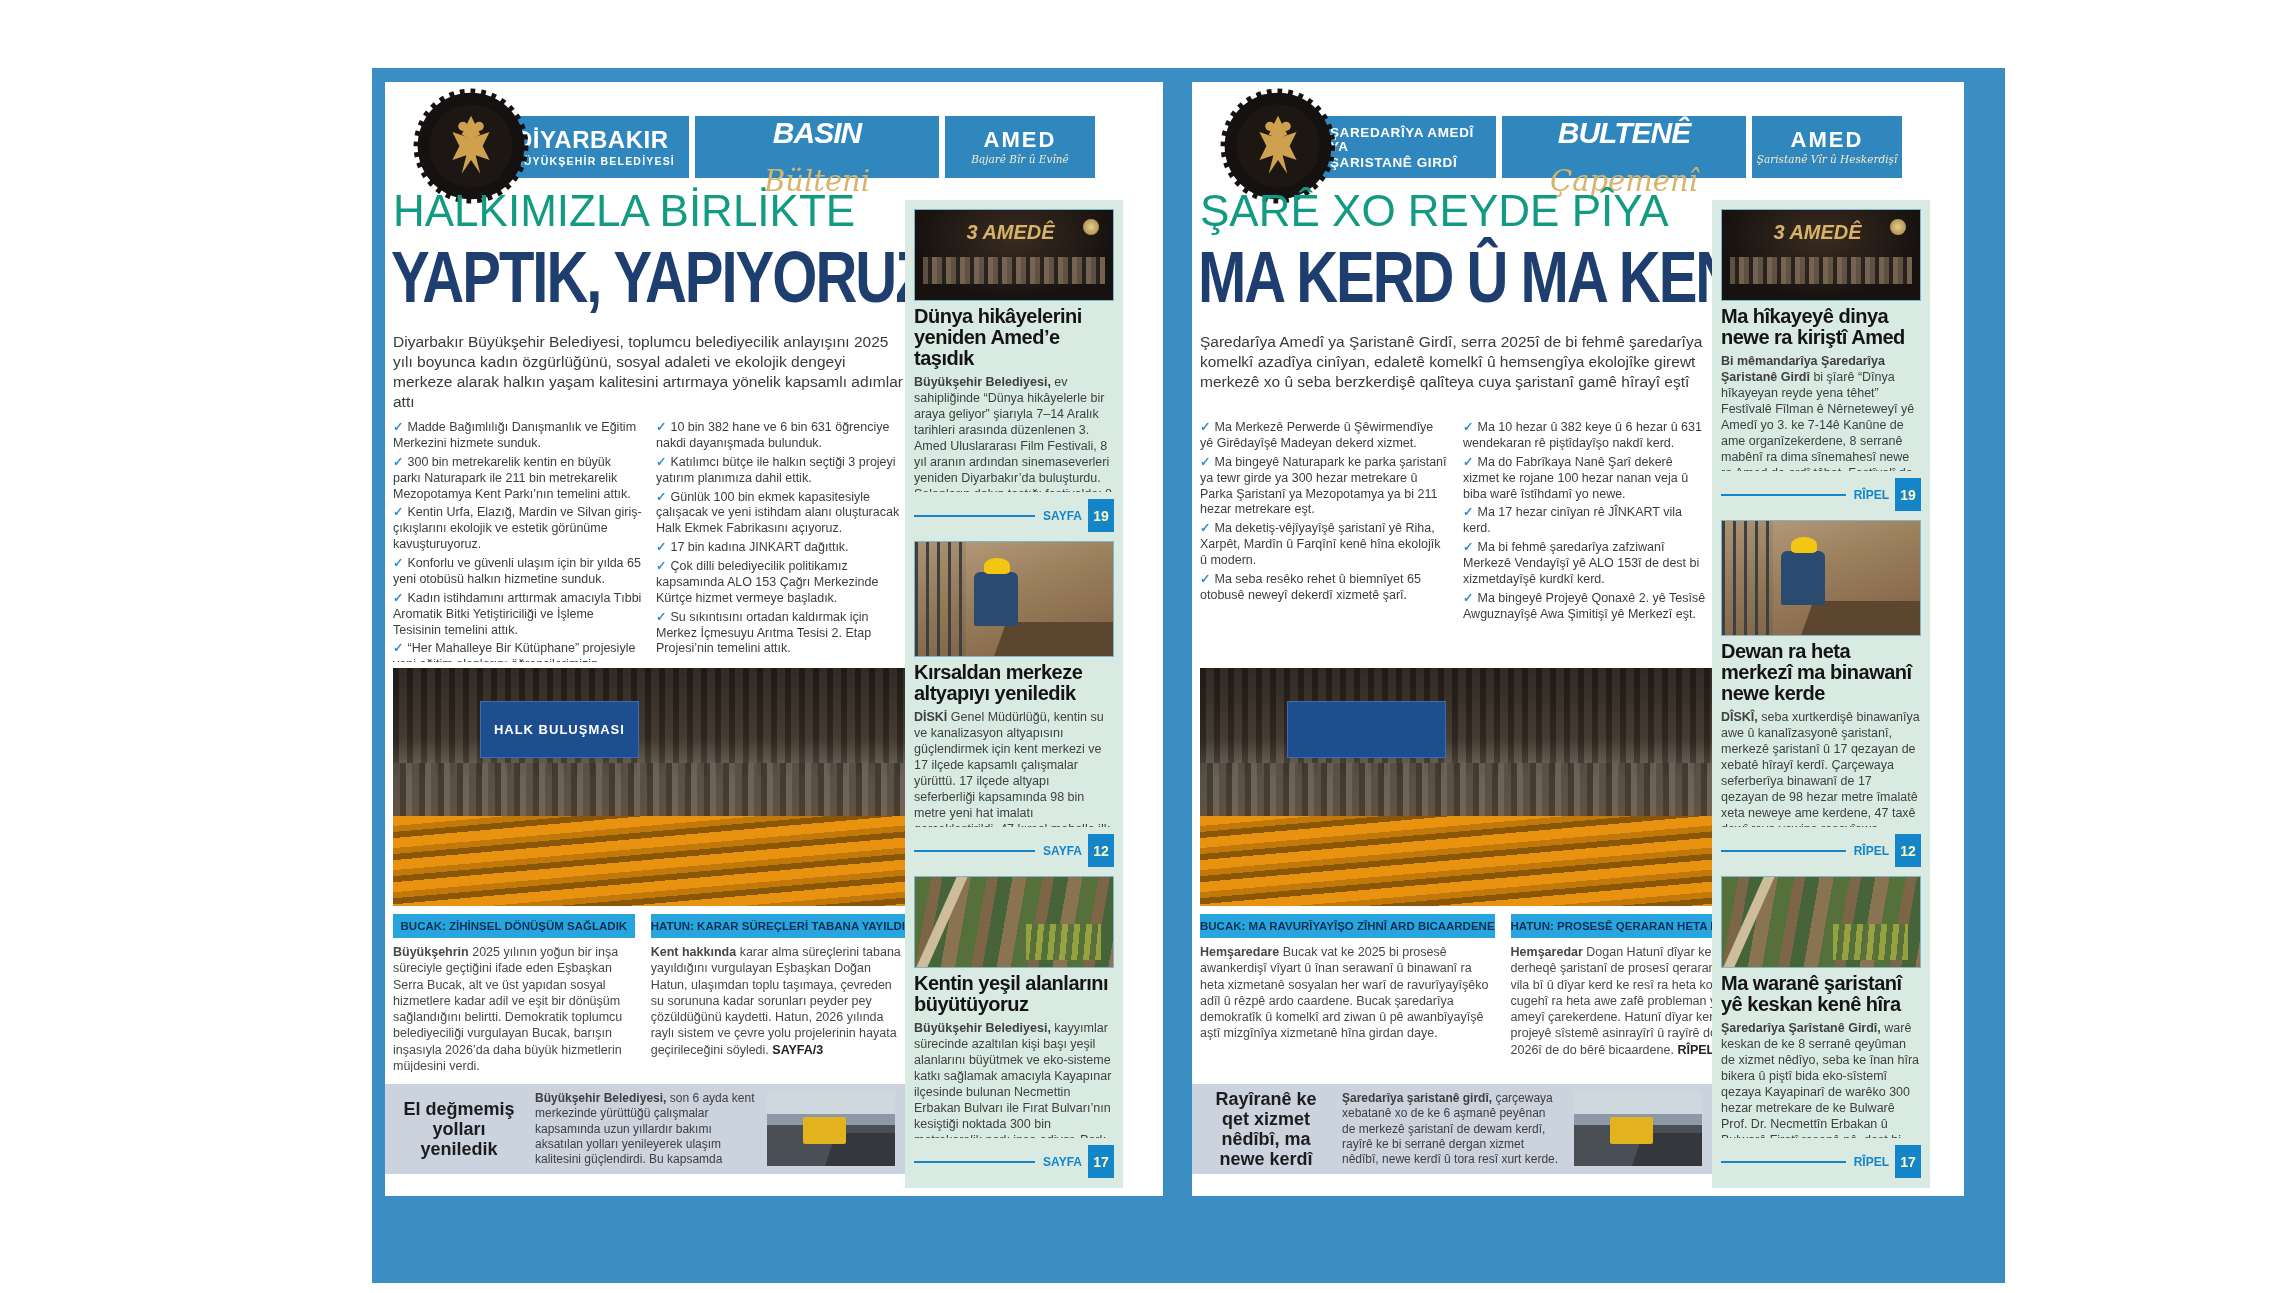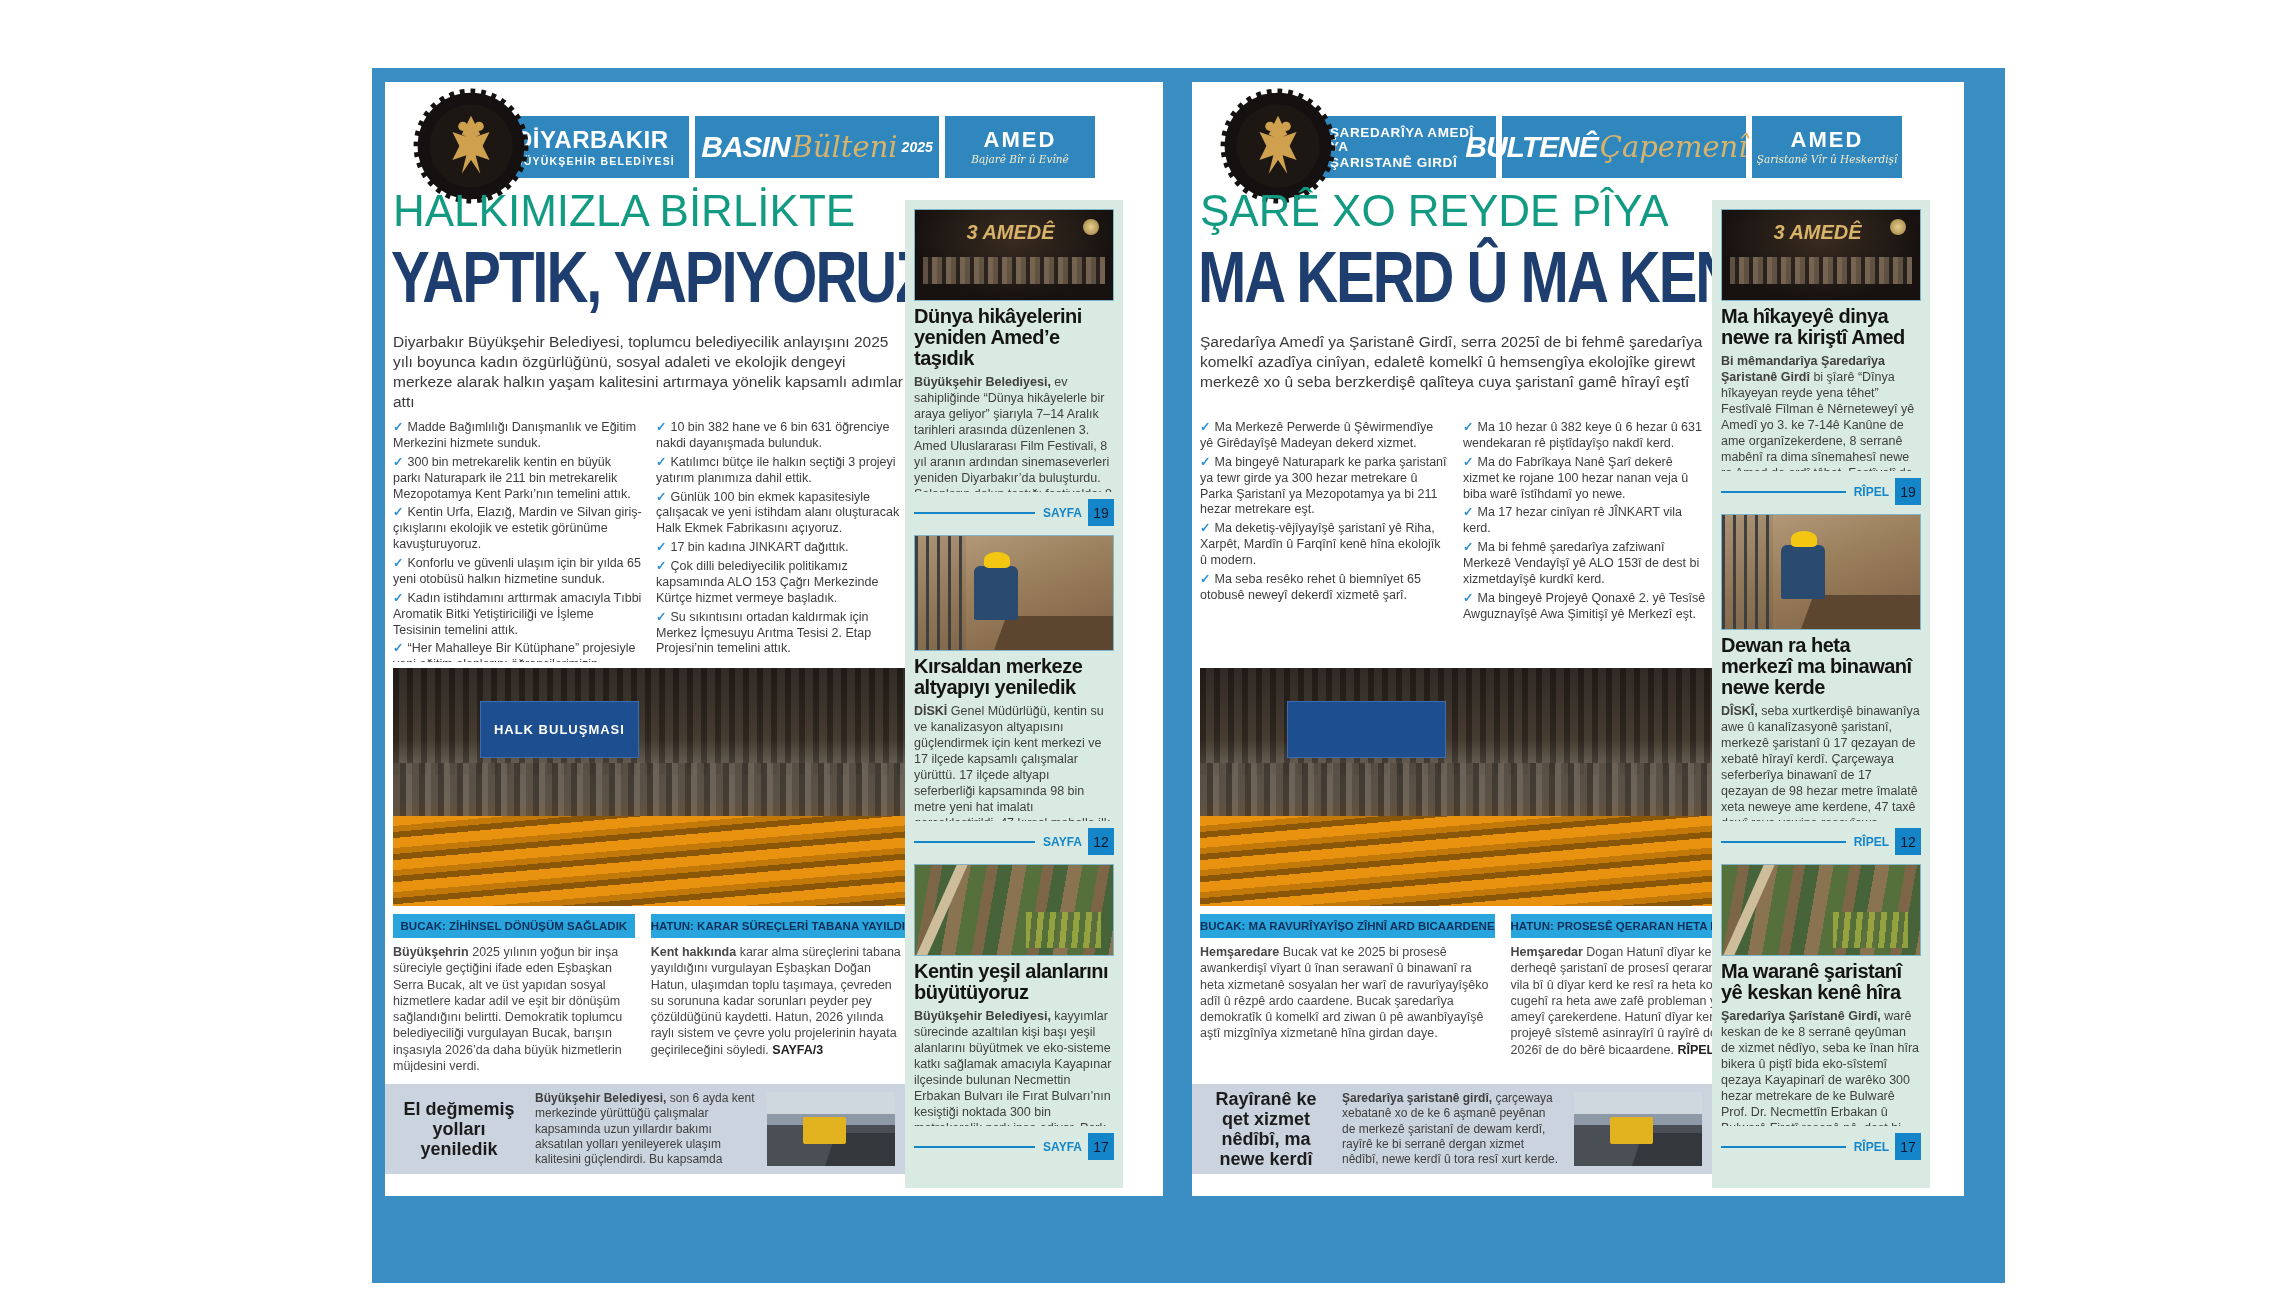--- a/index.html
+++ b/index.html
@@ -16,21 +16,21 @@
   .page.right{left:1192px;width:772px}
 
   
   .band{position:absolute;top:34px;left:52px;height:62px;display:flex;gap:6px}
   .bandbox{background:var(--band);height:62px;display:flex;flex-direction:column;justify-content:center;color:#fff}
   .bandbox.org{width:252px;padding-left:78px}
   .page.right .bandbox.org{padding-left:86px}
   .org1{font-weight:bold;font-size:24px;letter-spacing:.5px;line-height:1}
   .org2{font-weight:bold;font-size:10.5px;letter-spacing:1.2px;margin-top:3px}
   .page.right .org1,.page.right .org2{font-size:13.5px;letter-spacing:.6px;margin-top:2px}
-  .bandbox.basin{width:244px;flex-direction:row;align-items:center;justify-content:center;gap:2px}
+  .bandbox.basin{width:244px;flex-direction:column;align-items:center;justify-content:flex-start;gap:14px}
   .bmain{font-size:30px;font-weight:bold;font-style:italic;letter-spacing:-1px}
   .bscript{font-family:"DejaVu Serif",serif;font-style:italic;font-size:29px;color:var(--gold)}
   .byear{font-size:14px;font-weight:bold;font-style:italic;margin-left:2px}
   .bandbox.amed{width:150px;align-items:center;text-align:center}
   .city{font-size:22px;font-weight:bold;letter-spacing:2px;line-height:1}
   .citysub{font-family:"DejaVu Serif",serif;font-style:italic;font-size:10.5px;color:#f7eccb;margin-top:2px}
   .emblem{position:absolute;left:28px;top:6px;width:116px;height:116px}
 
   .h1{position:absolute;left:8px;top:104px;font-size:44px;color:var(--teal);letter-spacing:0;white-space:nowrap}
   .h2{position:absolute;left:6px;top:152px;font-size:58px;font-weight:bold;color:var(--navy);
@@ -77,21 +77,21 @@
   
   .sidebar{position:absolute;left:520px;top:118px;width:218px;height:988px;background:var(--mint);
       padding:9px;display:flex;flex-direction:column;gap:9px;overflow:hidden}
   .story{display:flex;flex-direction:column;gap:5px}
   .sphoto{width:100%;border:1px solid #7fb4c9;overflow:hidden;position:relative}
   .story h3{font-size:20px;font-weight:bold;letter-spacing:-.5px;line-height:1.05;color:#141414;max-height:64px;overflow:hidden}
   .story p{font-size:12.5px;line-height:1.28;color:#3f3f3f;max-height:118px;overflow:hidden}
   .pref{display:flex;align-items:center;margin-top:2px}
   .pref .rule{flex:1;height:2px;background:var(--badge);margin-right:8px}
   .pref .plabel{color:var(--badge);font-weight:bold;font-size:12px;margin-right:6px}
-  .pref .pnum{background:var(--badge);color:#0f172a;font-weight:normal;font-size:14px;width:26px;height:27px;
+  .pref .pnum{background:var(--badge);color:#fef9c3;font-weight:bold;font-size:14px;width:26px;height:33px;
       display:flex;align-items:center;justify-content:center}
 
   
   .ph-festival{height:92px;background:radial-gradient(ellipse at 50% 30%,#3a2c20 0%,#171210 70%)}
   .ph-festival .fl{position:absolute;left:26%;top:12%;color:var(--gold);font-weight:bold;font-size:20px;font-style:italic}
   .ph-festival .crowdrow{position:absolute;left:4%;right:4%;bottom:18%;height:30%;
       background:repeating-linear-gradient(90deg,#70604e 0 5px,#2b241f 5px 9px,#8a7660 9px 14px);opacity:.8}
   .ph-festival .medal{position:absolute;right:7%;top:10%;width:16px;height:16px;border-radius:50%;background:radial-gradient(circle,#e6cf8e,#9a7c3c)}
   .ph-work{height:116px;background:linear-gradient(160deg,#b99f7e 0%,#9a7f5d 45%,#7c5f42 100%)}
   .ph-work .fence{position:absolute;left:0;top:0;width:26%;height:100%;

